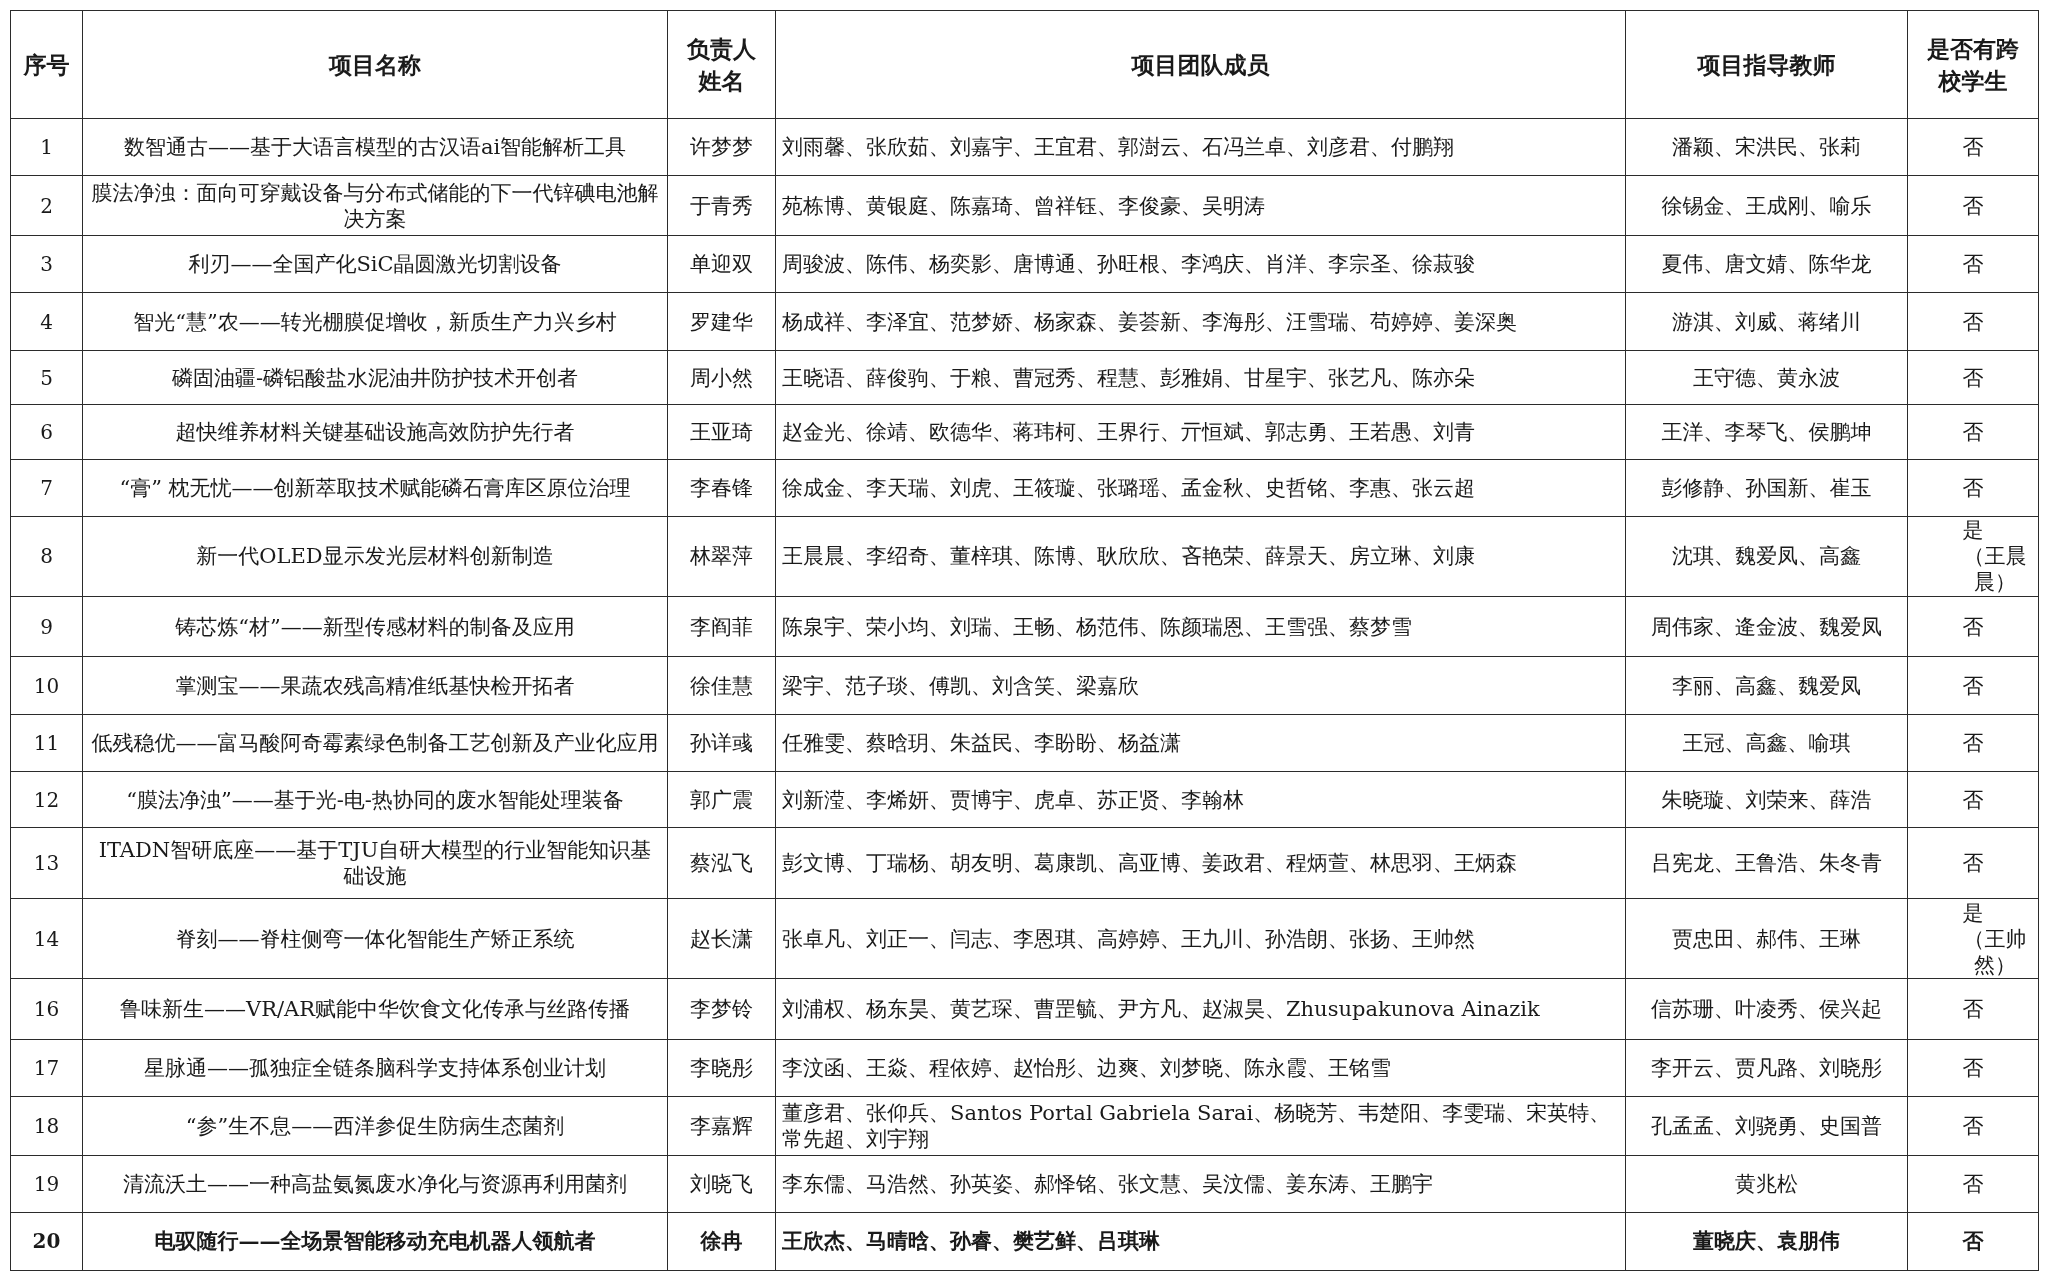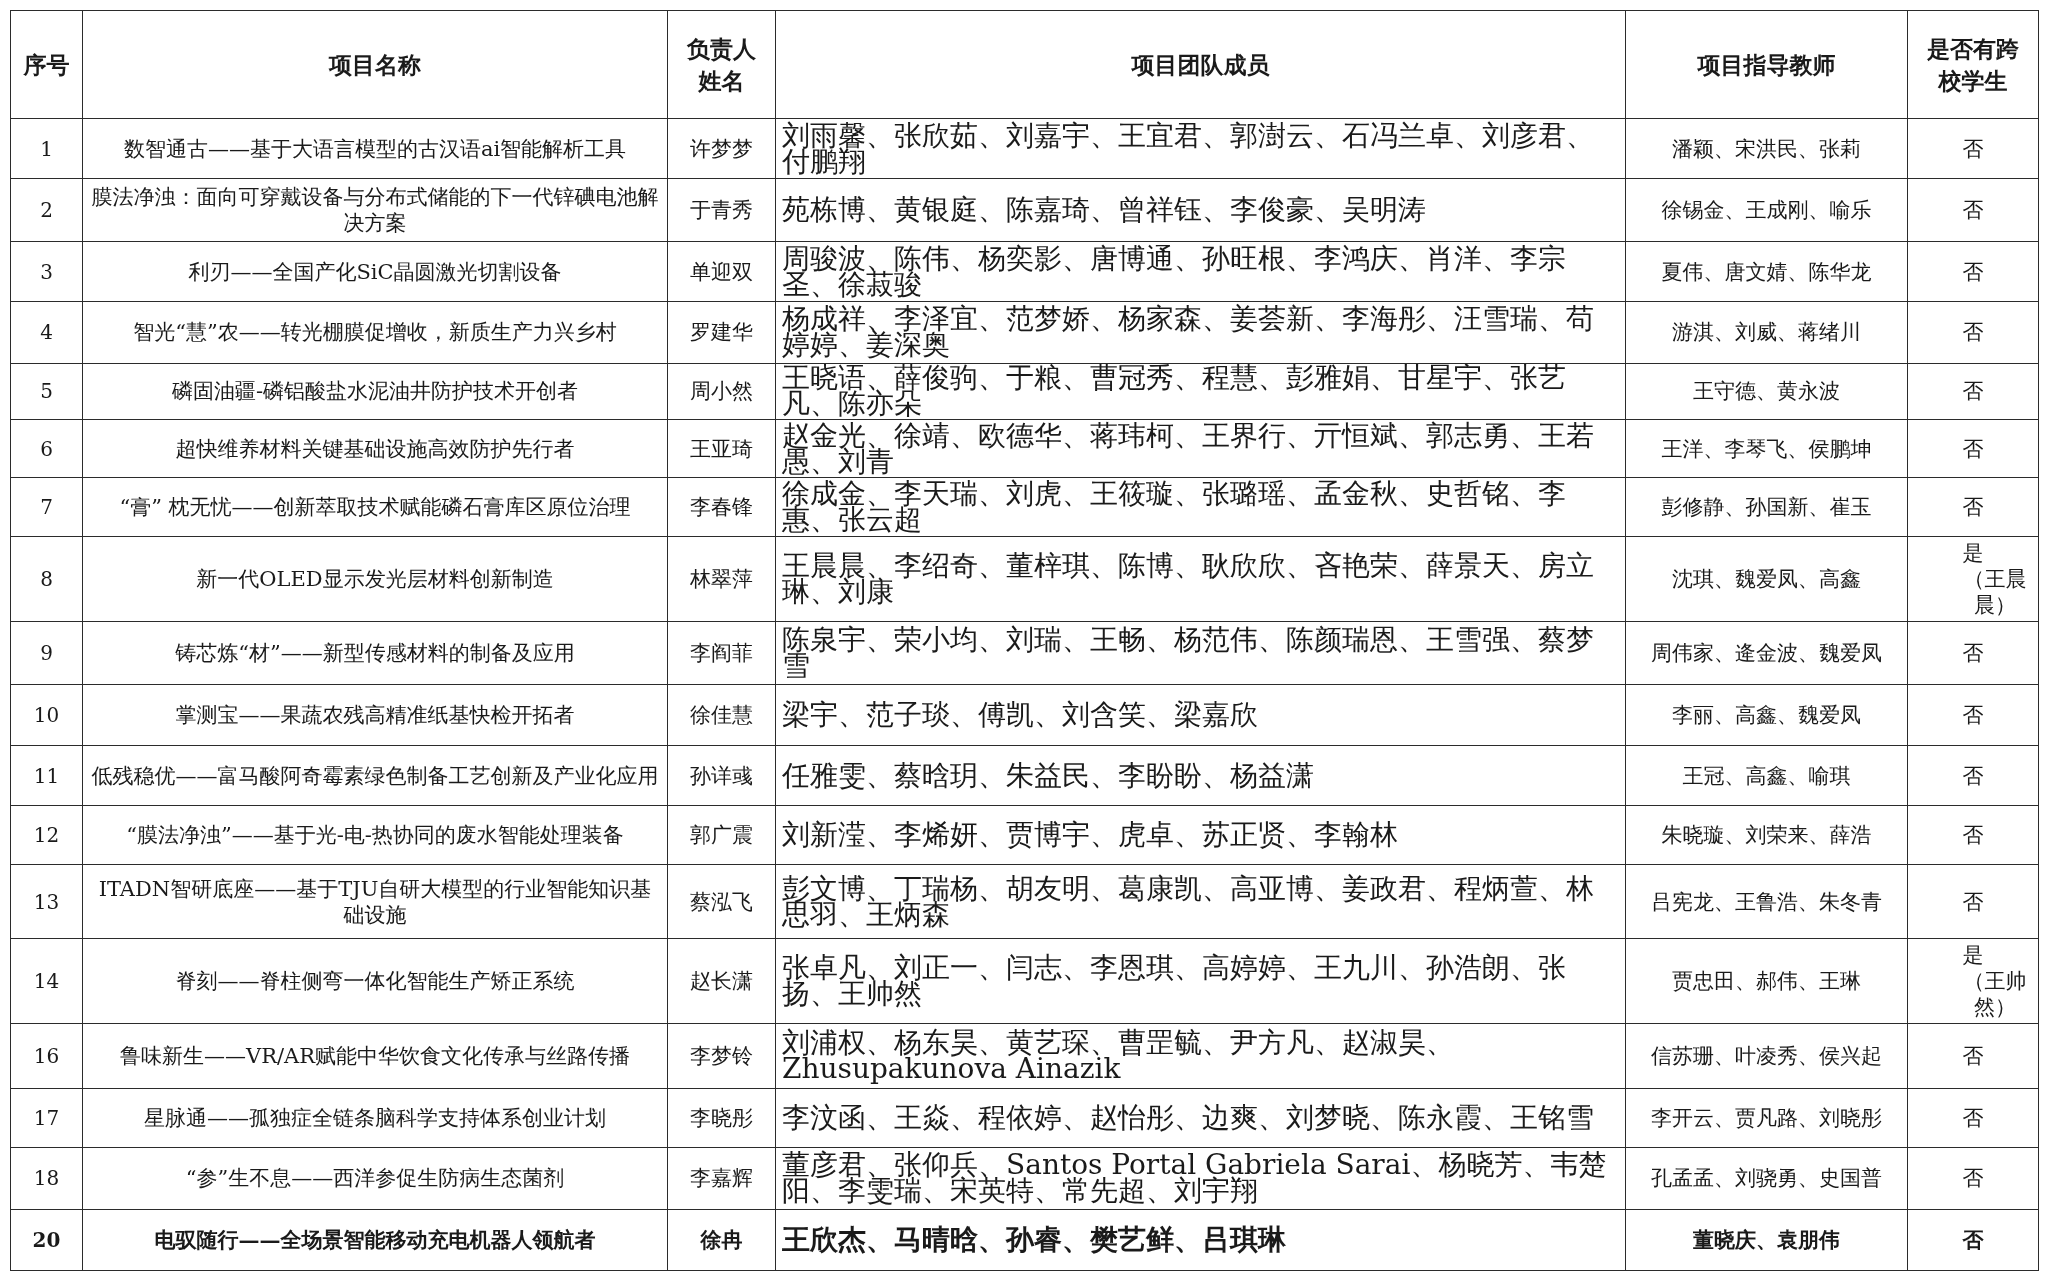--- a/index.html
+++ b/index.html
@@ -39,21 +39,21 @@
   th {
     font-family: "DejaVu Sans", "Liberation Sans", sans-serif;
     font-weight: bold;
     font-size: 23px;
     line-height: 32px;
     height: 107px;
   }
   td.members {
     text-align: left;
     padding-left: 6px;
-    font-size: 28px;
+    font-size: 21px;
   }
   td.num { font-size: 20px; }
   col.c-idx { width: 72px; }
   col.c-name { width: 585px; }
   col.c-lead { width: 108px; }
   col.c-mem { width: 850px; }
   col.c-adv { width: 282px; }
   col.c-cross { width: 131px; }
   .cross-note { display: block; margin-left: 44px; }
 </style>
@@ -279,20 +279,31 @@
     <td>“参”生不息——西洋参促生防病生态菌剂</td>
     <td>李嘉辉</td>
     <td class="members">董彦君、张仰兵、Santos Portal Gabriela Sarai、杨晓芳、韦楚阳、李雯瑞、宋英特、常先超、刘宇翔</td>
     <td>孔孟孟、刘骁勇、史国普</td>
     <td>
       <span>否</span>
       <span class="cross-note"></span>
     </td>
   </tr>
 
+  <tr style="height: 56px;">
+    <td class="num">19</td>
+    <td>清流沃土——一种高盐氨氮废水净化与资源再利用菌剂</td>
+    <td>刘晓飞</td>
+    <td class="members">李东儒、马浩然、孙英姿、郝怿铭、张文慧、吴汶儒、姜东涛、王鹏宇</td>
+    <td>黄兆松</td>
+    <td>
+      <span>否</span>
+      <span class="cross-note"></span>
+    </td>
+  </tr>
 
   <tr style="height: 57px; font-weight: bold;">
     <td class="num">20</td>
     <td>电驭随行——全场景智能移动充电机器人领航者</td>
     <td>徐冉</td>
     <td class="members">王欣杰、马晴晗、孙睿、樊艺鲜、吕琪琳</td>
     <td>董晓庆、袁朋伟</td>
     <td>
       <span>否</span>
       <span class="cross-note"></span>

